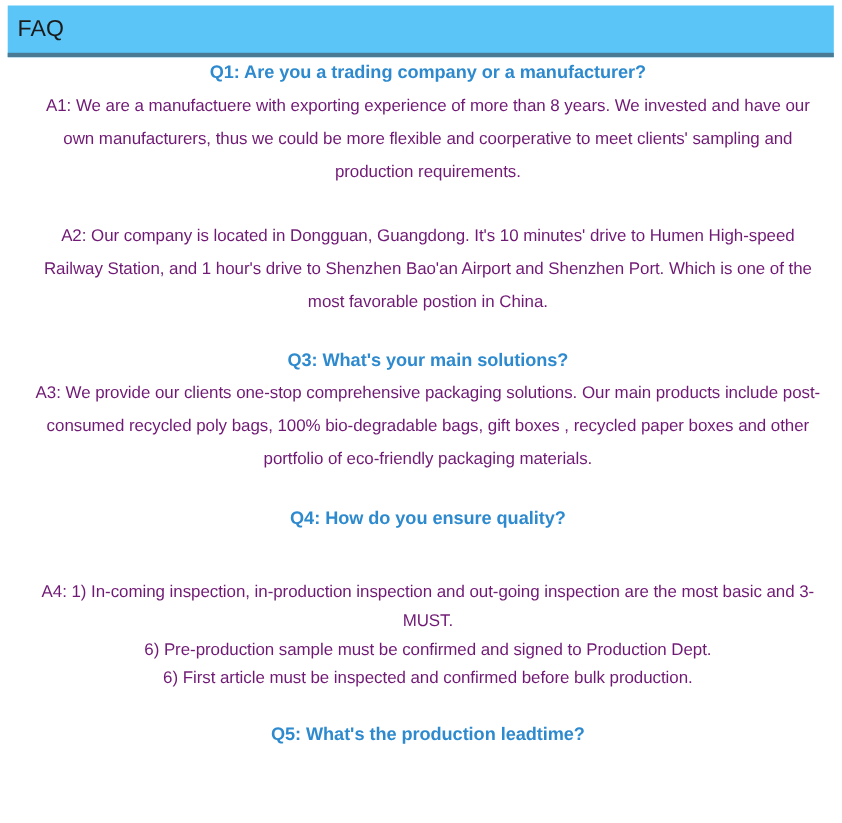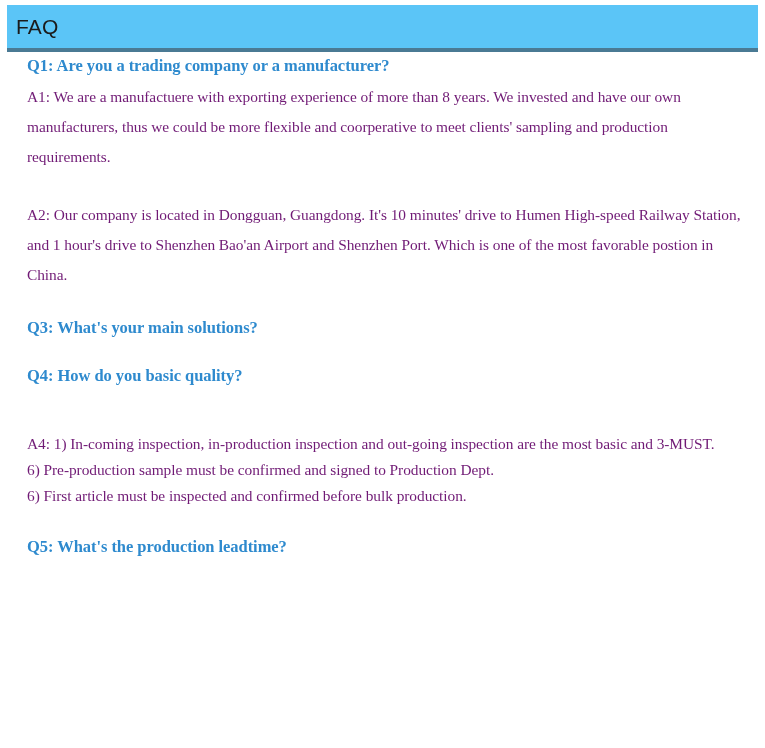--- a/index.html
+++ b/index.html
@@ -12,20 +12,21 @@
     height: 748px;
     font-family: "Liberation Sans", sans-serif;
     -webkit-font-smoothing: antialiased;
     overflow: hidden;
   }
   .page {
     position: relative;
     width: 765px;
     height: 748px;
     box-sizing: border-box;
+    text-align: center;
   }
 
   
   .faq-banner {
     position: absolute;
     left: 7px;
     top: 5px;
     width: 751px;
     height: 47px;
     background: #5bc5f7;
@@ -44,21 +45,20 @@
   }
 
   
   .faq-body {
     position: absolute;
     left: 0;
     top: 56px;
     width: 765px;
     padding: 0 14px 0 27px;
     box-sizing: border-box;
-    font-family: Liberation Serif, serif;
   }
 
   .faq-item {
     margin-bottom: 28px;
   }
   .faq-item:last-child {
     margin-bottom: 0;
   }
 
   .faq-question {
@@ -106,24 +106,25 @@
       <h3 class="faq-question">Q1: Are you a trading company or a manufacturer?</h3>
       <p class="faq-answer">A1: We are a manufactuere with exporting experience of more than 8 years. We invested and have our own manufacturers, thus we could be more flexible and coorperative to meet clients' sampling and production requirements.</p>
     </div>
 
     <div class="faq-item">
       <p class="faq-answer">A2: Our company is located in Dongguan, Guangdong. It's 10 minutes' drive to Humen High-speed Railway Station, and 1 hour's drive to Shenzhen Bao'an Airport and Shenzhen Port. Which is one of the most favorable postion in China.</p>
     </div>
 
     <div class="faq-item">
       <h3 class="faq-question">Q3: What's your main solutions?</h3>
+      <p class="faq-answer">A3: We provide our clients one-stop comprehensive packaging solutions. Our main products include post-consumed recycled poly bags, 100% bio-degradable bags, gift boxes , recycled paper boxes and other portfolio of eco-friendly packaging materials.</p>
     </div>
 
     <div class="faq-item">
-      <h3 class="faq-question">Q4: How do you basic quality?</h3>
+      <h3 class="faq-question">Q4: How do you ensure quality?</h3>
       <p class="faq-answer lines">
         <span class="ln wrap">A4: 1) In-coming inspection, in-production inspection and out-going inspection are the most basic and 3-MUST.</span>
         <span class="ln">6) Pre-production sample must be confirmed and signed to Production Dept.</span>
         <span class="ln">6) First article must be inspected and confirmed before bulk production.</span>
       </p>
     </div>
 
     <div class="faq-item">
       <h3 class="faq-question">Q5: What's the production leadtime?</h3>
     </div>

